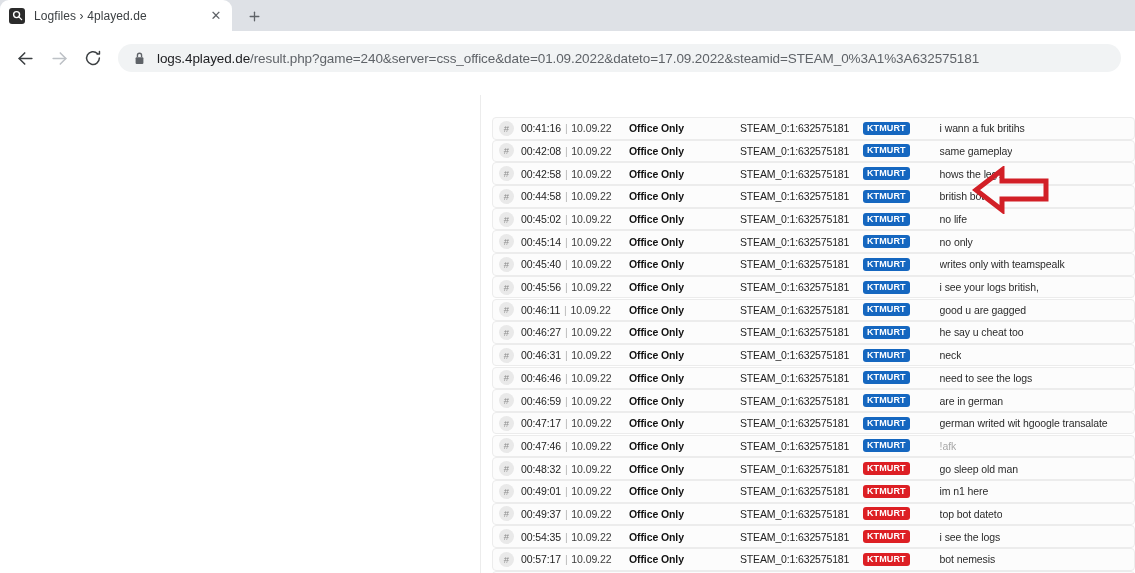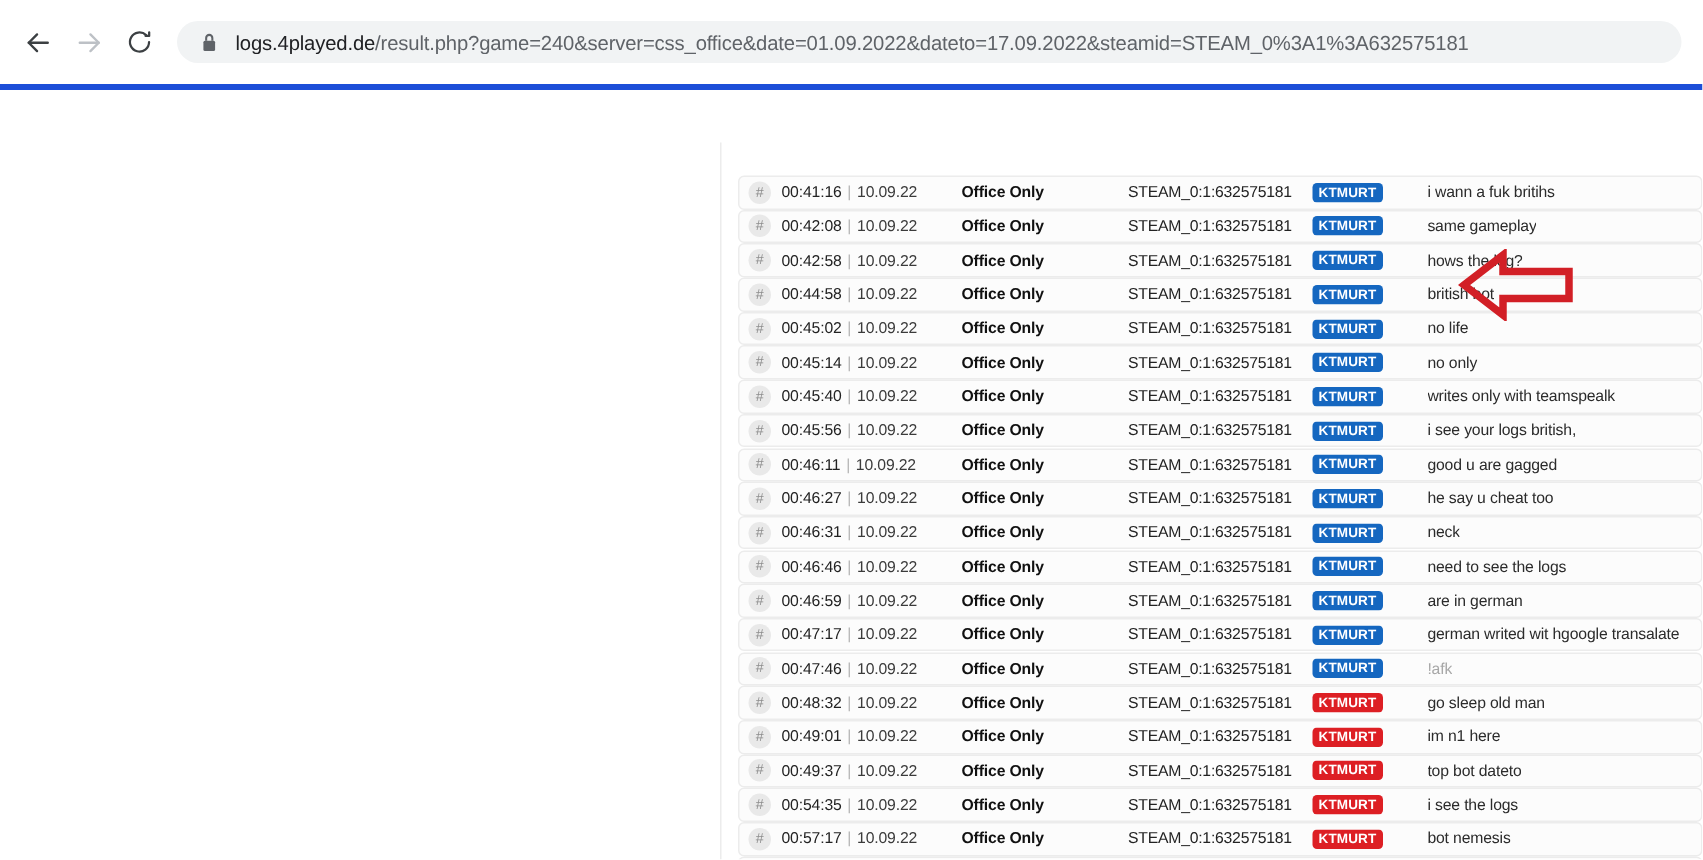--- a/index.html
+++ b/index.html
@@ -66,21 +66,21 @@
     color: #5f6368;
     border-radius: 50%;
   }
 
   .toolbar {
     height: 60px;
     background: #ffffff;
     display: flex;
     align-items: center;
     padding: 0 10px;
-    border-bottom: 4px solid #1d4ed8;
+    border-bottom: 6px solid #1d4ed8;
   }
   .nav-btn {
     width: 30px; height: 30px;
     display: flex; align-items: center; justify-content: center;
     margin-right: 4px;
     color: #5f6368;
     flex: 0 0 auto;
   }
   .nav-btn.back { color: #3c4043; }
   .nav-btn.fwd  { color: #bdc1c6; }
@@ -163,21 +163,21 @@
     color: #8d8d8d;
     font-size: 9.5px;
     display: flex;
     align-items: center;
     justify-content: center;
     flex: 0 0 auto;
     margin-right: 7px;
     font-family: "Liberation Sans", sans-serif;
   }
   .cell-time {
-    width: 120px;
+    width: 108px;
     flex: 0 0 auto;
     font-size: 10.5px;
     color: #222;
     letter-spacing: -0.1px;
   }
   .cell-time .sep { color: #b6b6b6; padding: 0 1px; }
   .cell-time .date { color: #3b3b3b; }
   .cell-map {
     width: 111px;
     flex: 0 0 auto;
@@ -234,20 +234,38 @@
     width: 78px;
     height: 48px;
     pointer-events: none;
   }
 </style>
 </head>
 <body>
 
 <div class="browser">
 
+  <div class="tabstrip">
+    <div class="tab">
+      <span class="tab-favicon">
+        <svg width="11" height="11" viewBox="0 0 24 24" fill="none" stroke="#ffffff" stroke-width="3">
+          <circle cx="10" cy="10" r="6.5"></circle>
+            <line x1="15" y1="15" x2="21" y2="21" stroke-linecap="round"></line>
+        </svg>
+      </span>
+      <span class="tab-title">Logfiles › 4played.de</span>
+      <span class="tab-close">✕</span>
+    </div>
+    <div class="newtab">
+      <svg width="13" height="13" viewBox="0 0 24 24" stroke="#5f6368" stroke-width="2.4" stroke-linecap="round">
+        <line x1="12" y1="4" x2="12" y2="20"></line>
+          <line x1="4" y1="12" x2="20" y2="12"></line>
+      </svg>
+    </div>
+  </div>
 
   <div class="toolbar">
     <div class="nav-btn back">
       <svg width="19" height="19" viewBox="0 0 24 24" fill="none" stroke="currentColor" stroke-width="2" stroke-linecap="round" stroke-linejoin="round">
         <line x1="20" y1="12" x2="4" y2="12"></line>
           <polyline points="11,5 4,12 11,19"></polyline>
       </svg>
     </div>
     <div class="nav-btn fwd">
       <svg width="19" height="19" viewBox="0 0 24 24" fill="none" stroke="currentColor" stroke-width="2" stroke-linecap="round" stroke-linejoin="round">

